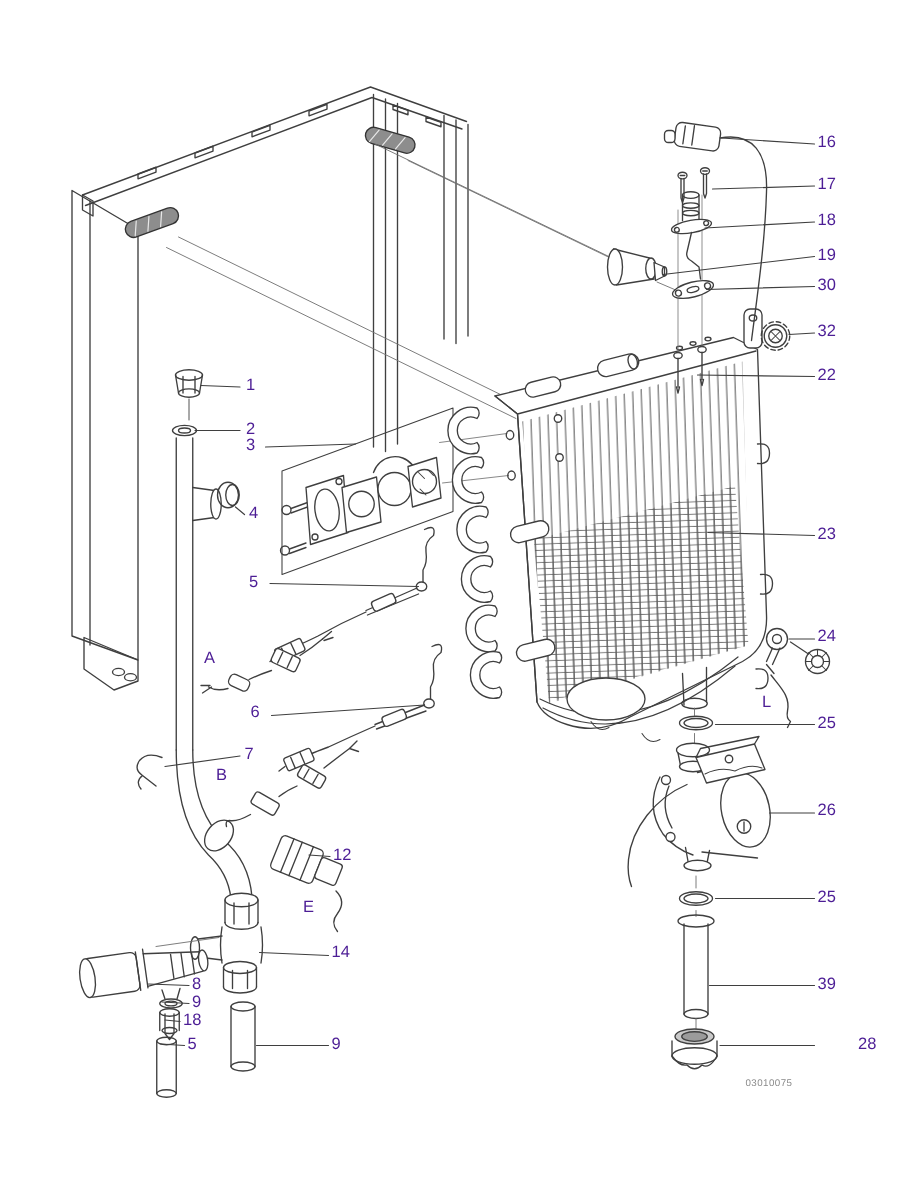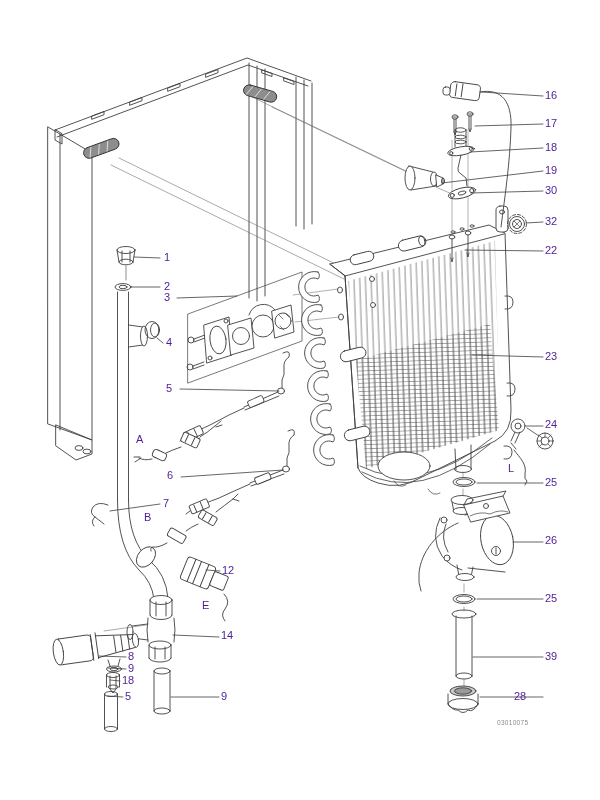--- a/index.html
+++ b/index.html
@@ -447,17 +447,17 @@
 <div class="lbl" style="left:545px;top:185px">30</div>
 <div class="lbl" style="left:545px;top:216px">32</div>
 <div class="lbl" style="left:545px;top:245px">22</div>
 <div class="lbl" style="left:545px;top:351px">23</div>
 <div class="lbl" style="left:545px;top:419px">24</div>
 <div class="lbl" style="left:508px;top:463px">L</div>
 <div class="lbl" style="left:545px;top:477px">25</div>
 <div class="lbl" style="left:545px;top:535px">26</div>
 <div class="lbl" style="left:545px;top:593px">25</div>
 <div class="lbl" style="left:545px;top:651px">39</div>
-<div class="lbl" style="left:514px;top:691px">28</div>
+<div class="lbl" style="left:572px;top:691px">28</div>
 
 <div class="code" style="left:497px;top:719px">03010075</div>
 
 </div>
 
 </body></html>

